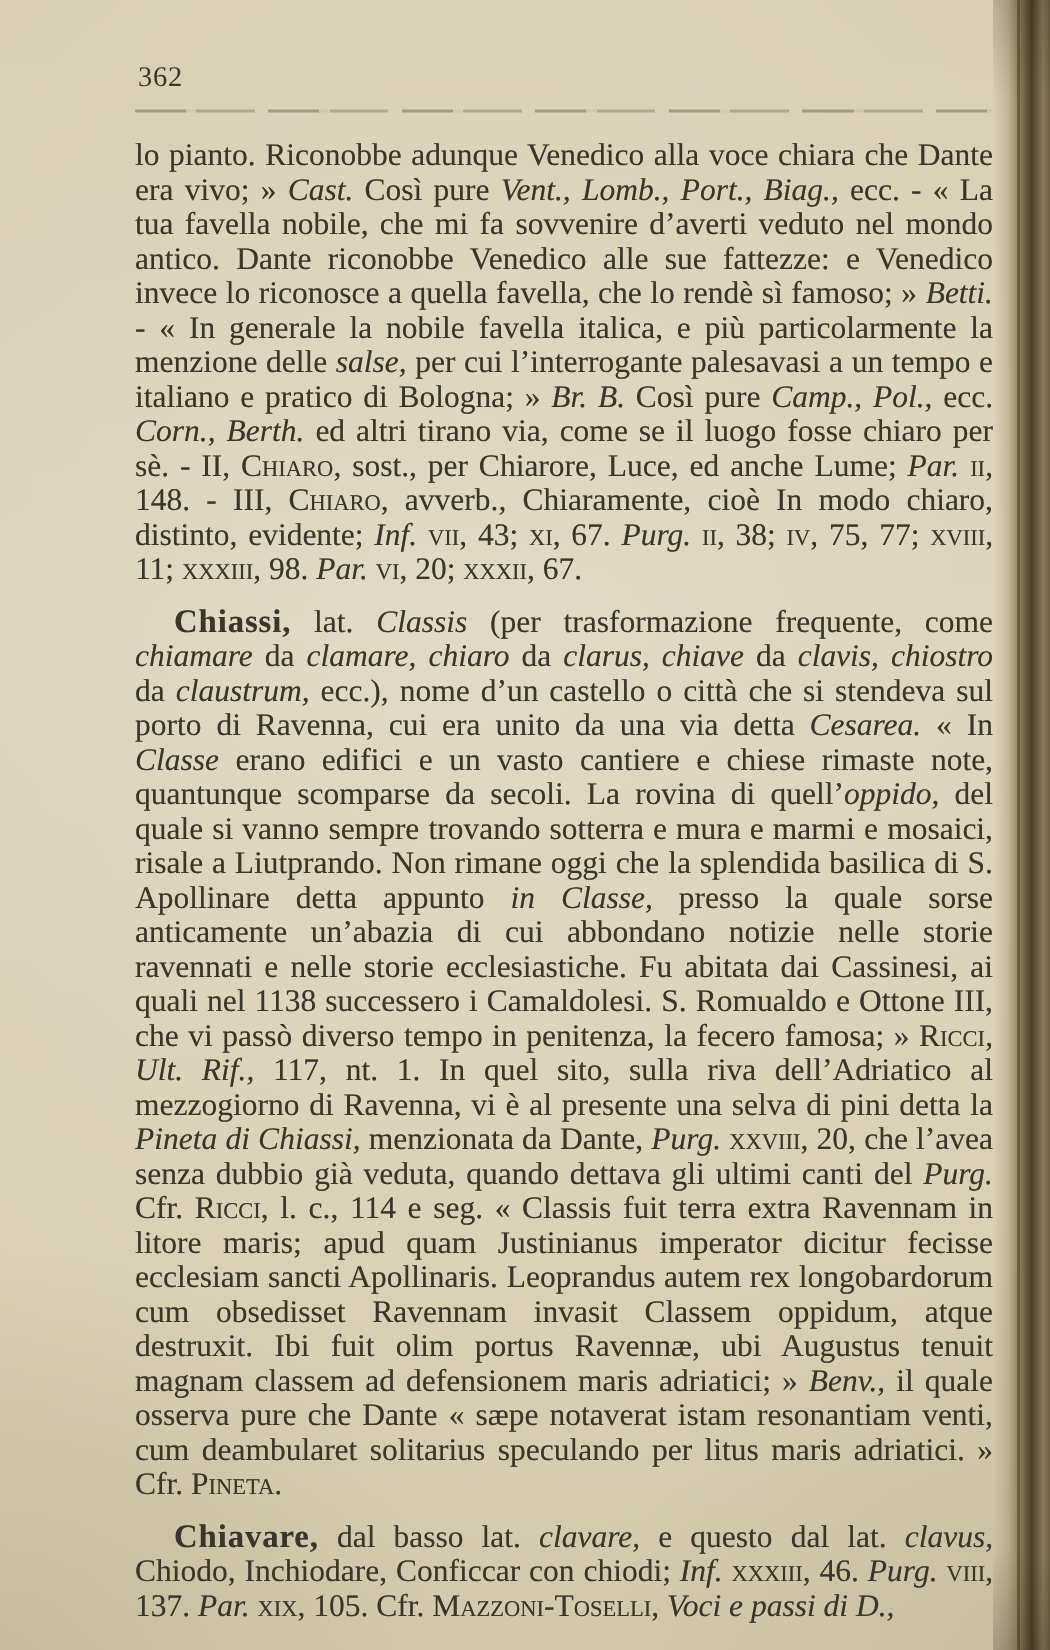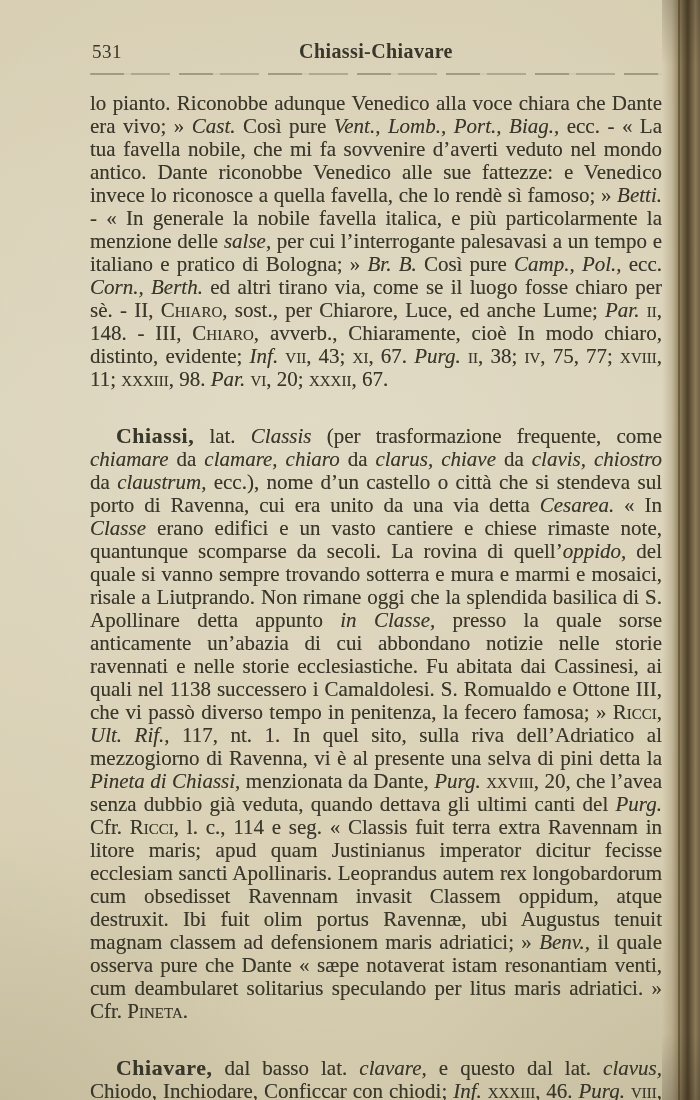--- a/index.html
+++ b/index.html
@@ -59,38 +59,37 @@
       rgba(92,86,68,0.00) 80px 89px);
   }
 
   .page-body { margin-top: 17px; }
   p.para {
     margin: 0;
     font-size: 21px; line-height: 23px;
     text-align: justify;
     text-shadow: 0 0 0.4px rgba(56,52,40,0.45);
   }
-  p.para.indent { text-indent: 26px; margin-top: 34px; }
+  p.para.indent { text-indent: 26px; margin-top: 12px; }
   .it { font-style: italic; }
   .sc { font-variant: small-caps; }
   .hw { font-weight: bold; font-size: 1.04em; letter-spacing: 0.6px; }
 </style>
 </head>
 <body>
 
 <div class="paper"></div>
 
 <div class="binding">
   <div class="crease"></div>
 </div>
 
 <div class="text-block">
   <div class="running-head">
-    <span class="page-number">531</span>
-    <h1 class="head-title">Chiassi-Chiavare</h1>
+    <span class="page-number">362</span>
   </div>
   <div class="head-rule"></div>
   <main class="page-body">
       <p class="para"><span>lo pianto. Riconobbe adunque Venedico alla voce chiara che Dante era vivo; » </span><span class="it">Cast.</span><span> Così pure </span><span class="it">Vent., Lomb., Port., Biag.,</span><span> ecc. - « La tua favella nobile, che mi fa sovvenire d’averti veduto nel mondo antico. Dante riconobbe Venedico alle sue fattezze: e Venedico invece lo riconosce a quella favella, che lo rendè sì famoso; » </span><span class="it">Betti.</span><span> - « In generale la nobile favella italica, e più particolarmente la menzione delle </span><span class="it">salse,</span><span> per cui l’interrogante palesavasi a un tempo e italiano e pratico di Bologna; » </span><span class="it">Br. B.</span><span> Così pure </span><span class="it">Camp., Pol.,</span><span> ecc. </span><span class="it">Corn., Berth.</span><span> ed altri tirano via, come se il luogo fosse chiaro per sè. - II, </span><span class="sc">Chiaro</span><span>, sost., per Chiarore, Luce, ed anche Lume; </span><span class="it">Par.</span><span> </span><span class="sc">ii</span><span>, 148. - III, </span><span class="sc">Chiaro</span><span>, avverb., Chiaramente, cioè In modo chiaro, distinto, evidente; </span><span class="it">Inf.</span><span> </span><span class="sc">vii</span><span>, 43; </span><span class="sc">xi</span><span>, 67. </span><span class="it">Purg.</span><span> </span><span class="sc">ii</span><span>, 38; </span><span class="sc">iv</span><span>, 75, 77; </span><span class="sc">xviii</span><span>, 11; </span><span class="sc">xxxiii</span><span>, 98. </span><span class="it">Par.</span><span> </span><span class="sc">vi</span><span>, 20; </span><span class="sc">xxxii</span><span>, 67.</span></p>
       <p class="para indent"><span class="hw">Chiassi,</span><span> lat. </span><span class="it">Classis</span><span> (per trasformazione frequente, come </span><span class="it">chiamare</span><span> da </span><span class="it">clamare,</span><span> </span><span class="it">chiaro</span><span> da </span><span class="it">clarus,</span><span> </span><span class="it">chiave</span><span> da </span><span class="it">clavis,</span><span> </span><span class="it">chiostro</span><span> da </span><span class="it">claustrum,</span><span> ecc.), nome d’un castello o città che si stendeva sul porto di Ravenna, cui era unito da una via detta </span><span class="it">Cesarea.</span><span> « In </span><span class="it">Classe</span><span> erano edifici e un vasto cantiere e chiese rimaste note, quantunque scomparse da secoli. La rovina di quell’</span><span class="it">oppido,</span><span> del quale si vanno sempre trovando sotterra e mura e marmi e mosaici, risale a Liutprando. Non rimane oggi che la splendida basilica di S. Apollinare detta appunto </span><span class="it">in Classe,</span><span> presso la quale sorse anticamente un’abazia di cui abbondano notizie nelle storie ravennati e nelle storie ecclesiastiche. Fu abitata dai Cassinesi, ai quali nel 1138 successero i Camaldolesi. S. Romualdo e Ottone III, che vi passò diverso tempo in penitenza, la fecero famosa; » </span><span class="sc">Ricci</span><span>, </span><span class="it">Ult. Rif.,</span><span> 117, nt. 1. In quel sito, sulla riva dell’Adriatico al mezzogiorno di Ravenna, vi è al presente una selva di pini detta la </span><span class="it">Pineta di Chiassi,</span><span> menzionata da Dante, </span><span class="it">Purg.</span><span> </span><span class="sc">xxviii</span><span>, 20, che l’avea senza dubbio già veduta, quando dettava gli ultimi canti del </span><span class="it">Purg.</span><span> Cfr. </span><span class="sc">Ricci</span><span>, l. c., 114 e seg. « Classis fuit terra extra Ravennam in litore maris; apud quam Justinianus imperator dicitur fecisse ecclesiam sancti Apollinaris. Leoprandus autem rex longobardorum cum obsedisset Ravennam invasit Classem oppidum, atque destruxit. Ibi fuit olim portus Ravennæ, ubi Augustus tenuit magnam classem ad defensionem maris adriatici; » </span><span class="it">Benv.,</span><span> il quale osserva pure che Dante « sæpe notaverat istam resonantiam venti, cum deambularet solitarius speculando per litus maris adriatici. » Cfr. </span><span class="sc">Pineta</span><span>.</span></p>
       <p class="para indent"><span class="hw">Chiavare,</span><span> dal basso lat. </span><span class="it">clavare,</span><span> e questo dal lat. </span><span class="it">clavus,</span><span> Chiodo, Inchiodare, Conficcar con chiodi; </span><span class="it">Inf.</span><span> </span><span class="sc">xxxiii</span><span>, 46. </span><span class="it">Purg.</span><span> </span><span class="sc">viii</span><span>, 137. </span><span class="it">Par.</span><span> </span><span class="sc">xix</span><span>, 105. Cfr. </span><span class="sc">Mazzoni-Toselli</span><span>, </span><span class="it">Voci e passi di D.,</span></p>
     </main>
 </div>
 
 </body></html>

